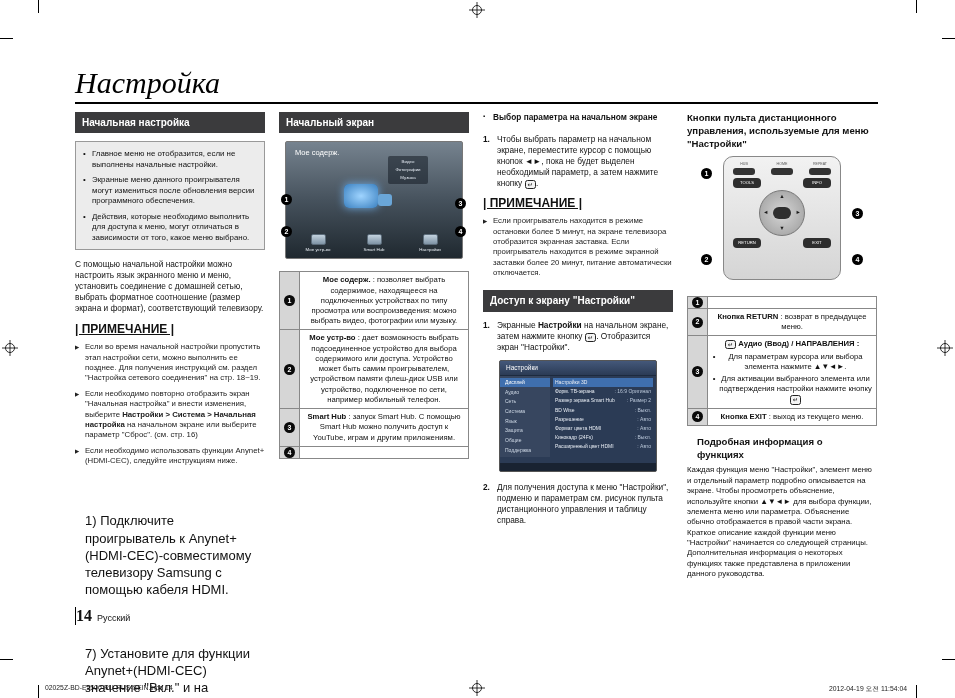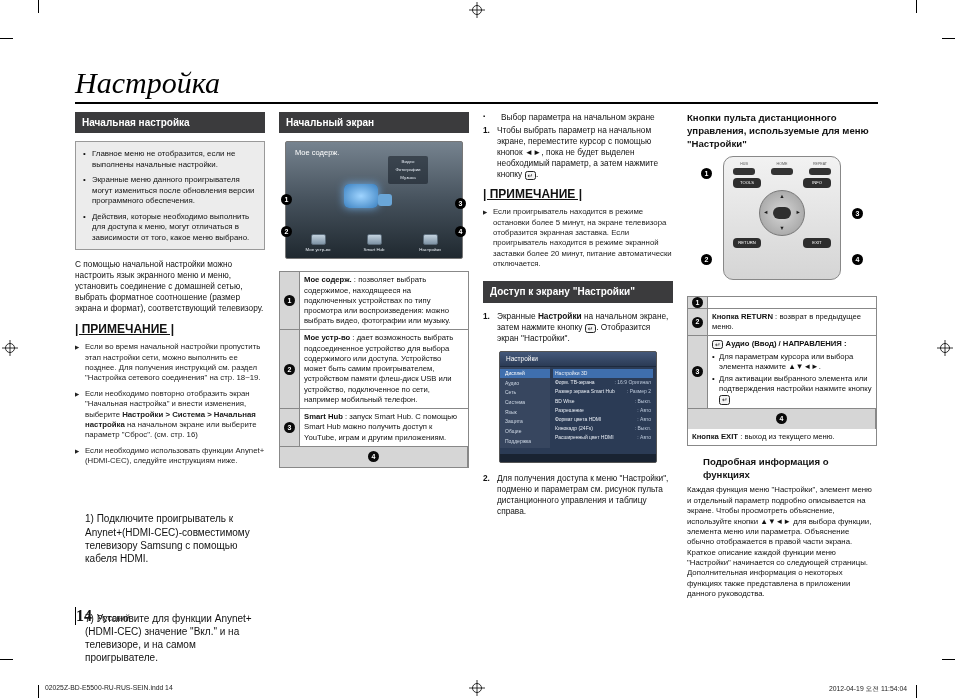--- a/index.html
+++ b/index.html
@@ -24,44 +24,44 @@
   .nb-item { display:flex; gap:4px; margin-bottom:5px; font-size:7.9px; }
   .nb-item:last-child { margin-bottom:0; }
   .nb-bullet { flex:0 0 5px; }
 
   .body-text { font-size:8.3px; margin-bottom:8px; }
 
   .note-label { font-weight:bold; font-size:12px; margin:7px 0 4px;text-decoration:underline; }
   .note-item { display:flex; gap:4px; margin-bottom:5px; font-size:7.8px; color:#222; }
   .note-bullet { flex:0 0 6px; font-size:5.5px; padding-top:2px; }
   .substeps { margin:0 0 4px 10px; }
-  .substep { font-size:10px; margin-bottom:3px;margin-top:46px; }
-
-  
-  .info-table { border:1px solid #888; margin-top:12px; }
+  .substep { font-size:13px; margin-bottom:3px;margin-top:46px; }
+
+  
+  .info-table { border:1px solid #888; margin-top:12px;text-align:center; }
   .info-row { display:flex; border-bottom:1px solid #888; }
-  .info-row:last-child { border-bottom:none;flex-direction:column; }
+  .info-row:last-child { border-bottom:none; }
   .num-cell { flex:0 0 20px; background:#d6d6d6; border-right:1px solid #888; display:flex; align-items:center; justify-content:center; }
   .circle-num { width:11px; height:11px; border-radius:50%; background:#0a0a0a; color:#fff; font-size:7px; font-weight:bold; display:flex; align-items:center; justify-content:center; }
   .cell-text { flex:1; padding:3px 4px; font-size:7.7px; }
 
   .callout { position:absolute; width:11px; height:11px; border-radius:50%; background:#000; color:#fff; font-size:7px; font-weight:bold; display:flex; align-items:center; justify-content:center; z-index:4; }
 
   
   .home-shot { position:relative; height:118px; margin:0 6px 10px; background:linear-gradient(180deg,#76838f 0%, #46525d 50%, #1f282f 100%); border:1px solid #777; border-radius:2px; }
   .hs-title { position:absolute; left:9px; top:6px; color:#fff; font-size:7.5px; }
   .hs-menu { position:absolute; right:34px; top:14px; width:40px; background:rgba(20,28,36,.55); padding:2px 4px; color:#dfe6ee; font-size:4.4px; line-height:1.8; text-align:center; border-radius:2px; }
   .hs-blob { position:absolute; left:58px; top:42px; width:34px; height:24px; background:radial-gradient(#9fd4ff,#3a80c0); border-radius:5px; box-shadow:0 0 8px rgba(120,190,255,.8); }
   .hs-blob2 { position:absolute; left:92px; top:52px; width:14px; height:12px; background:#6aa6d8; border-radius:3px; }
   .hs-bottom { position:absolute; bottom:5px; left:12px; right:12px; display:flex; justify-content:space-between; }
   .hs-app { width:40px; text-align:center; color:#e8eef4; font-size:4.4px; }
   .hs-app-icon { width:15px; height:11px; margin:0 auto 2px; background:linear-gradient(#c3d2de,#7e93a5); border-radius:2px; border:1px solid #5c6c7a; }
 
   
-  .square-item { display:flex; gap:12px; font-weight:normal; font-size:8.3px; margin-bottom:2px; }
+  .square-item { display:flex; gap:4px; font-weight:bold; font-size:8.3px; margin-bottom:11px; }
   .square-bullet { flex:0 0 6px; font-size:6px; padding-top:1px; }
   .step { display:flex; margin-bottom:7px; }
   .step-num { flex:0 0 14px; font-weight:bold; }
   .step-text { flex:1; }
   .enter-icon { display:inline-block; border:1px solid #222; border-radius:2.5px; font-size:6.5px; line-height:1.1; padding:0 2px; vertical-align:-1px; background:#f4f4f4; }
 
   
   .settings-shot { position:relative; width:158px; height:112px; margin:2px auto 10px; background:#2b3b55; border:1px solid #555; color:#e8edf4; font-size:5px; border-radius:2px; overflow:hidden; }
   .ss-title { padding:3px 6px 2px; font-size:6.5px; color:#fff; background:linear-gradient(#44587a,#2b3b55); border-bottom:1px solid #1d2a3e; }
   .ss-body { display:flex; }
@@ -88,21 +88,21 @@
   .arr-up { left:50%; top:2px; transform:translateX(-50%); }
   .arr-down { left:50%; bottom:2px; transform:translateX(-50%); }
   .arr-left { left:3px; top:50%; transform:translateY(-50%); }
   .arr-right { right:3px; top:50%; transform:translateY(-50%); }
   .dpad-center { position:absolute; left:50%; top:50%; transform:translate(-50%,-50%); width:18px; height:12px; background:#2e2e2e; border-radius:6px; }
 
   .enter-bullets { margin-top:2px; }
   .eb-item { display:flex; gap:3px; margin-top:2px; }
   .eb-dot { flex:0 0 4px; }
 
-  .details-heading { font-weight:bold; font-size:9.6px; margin:10px 16px 4px; }
+  .details-heading { font-weight:bold; font-size:9.6px; margin:10px 10px 4px; }
   .details-text { font-size:7.8px; }
 
   
   .page-footer { position:absolute; left:75px; top:607px; display:flex; align-items:baseline; border-left:1.5px solid #000; }
   .page-number { font-family:"Liberation Serif", serif; font-weight:bold; font-size:16px; margin-right:5px; }
   .page-lang { font-size:9px; }
 
   .printline { position:absolute; top:684px; left:0; width:955px; font-size:6.8px; color:#222; }
   .print-left { position:absolute; left:45px; }
   .print-right { position:absolute; right:48px; }

